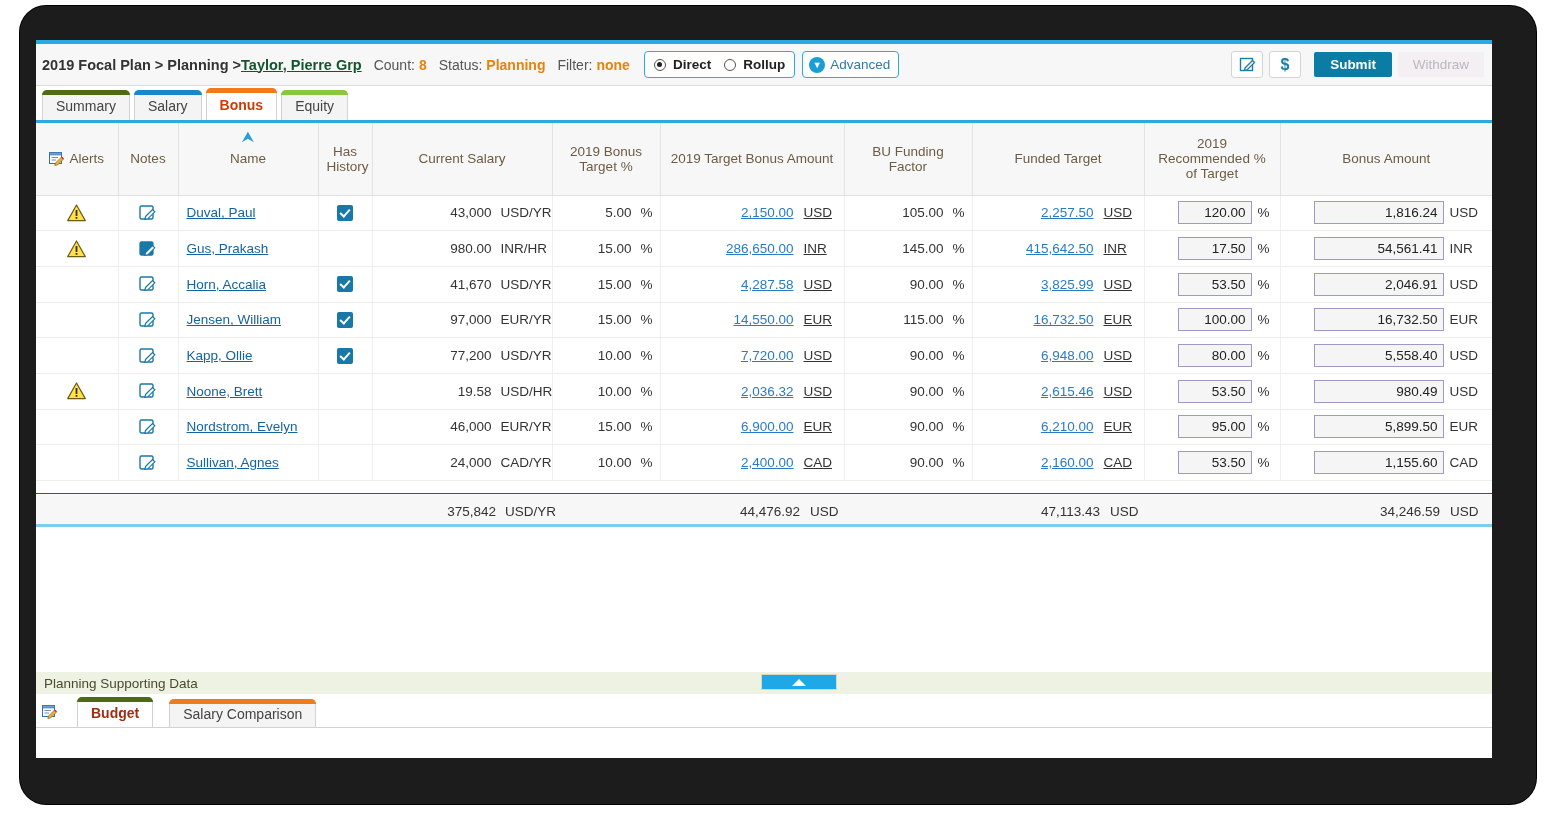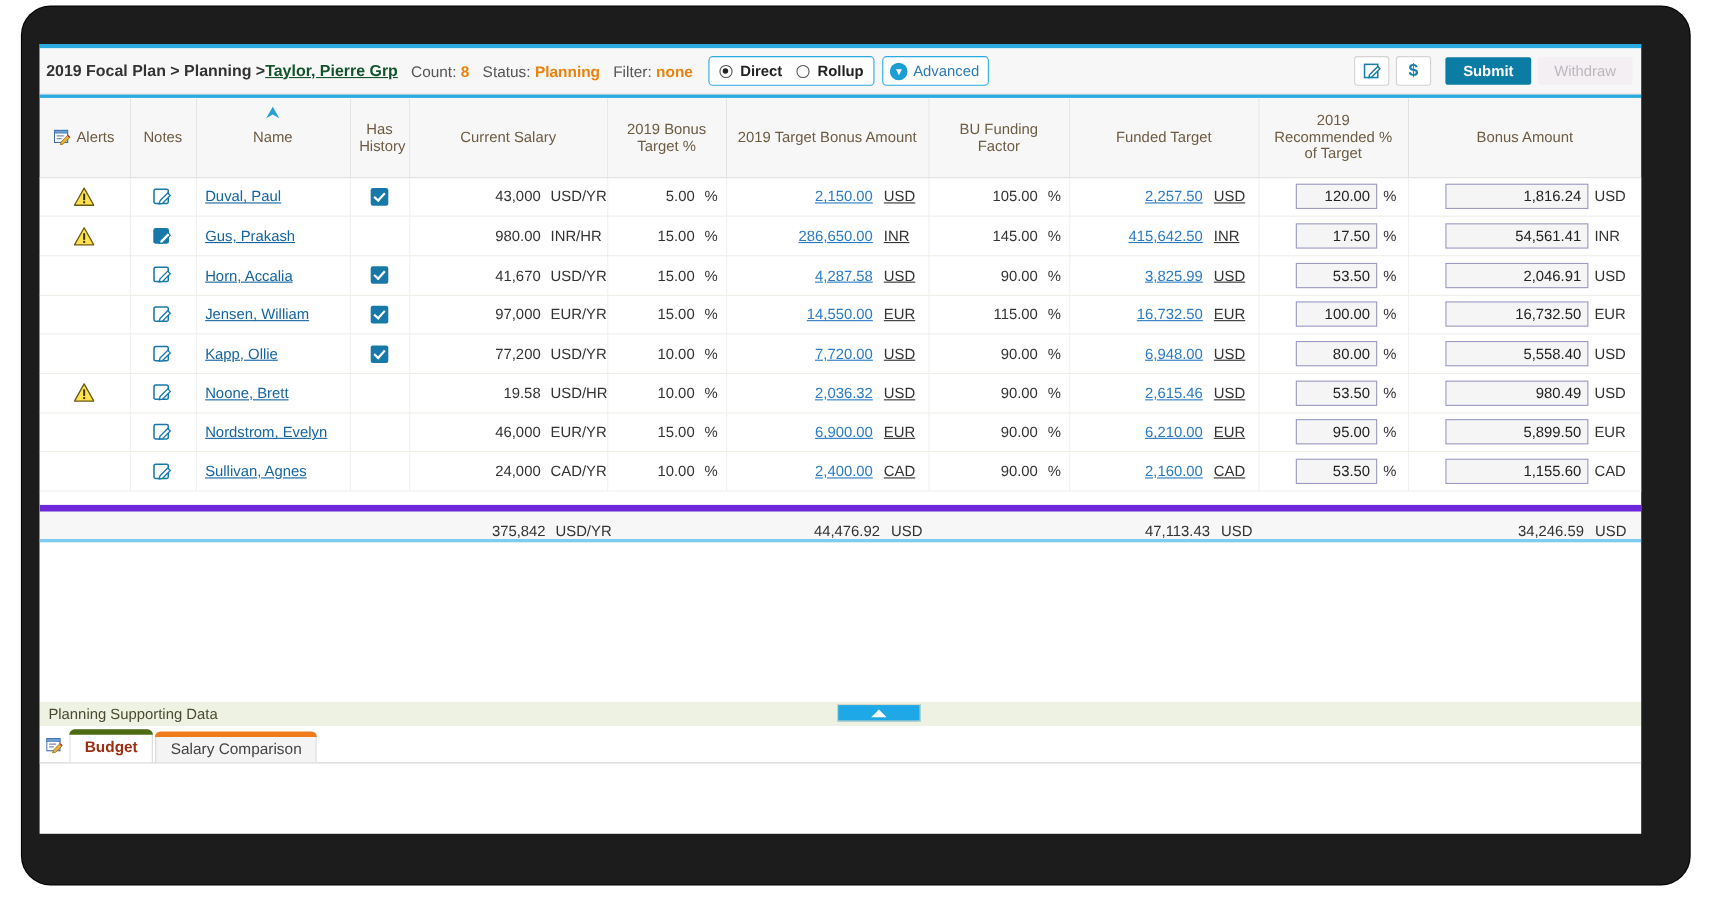--- a/index.html
+++ b/index.html
@@ -228,21 +228,21 @@
   .amtinput { width: 130px; }
   .inpwrap { display: flex; align-items: center; justify-content: flex-end; gap: 6px; }
   .inpwrap .u { color: #333; font-size: 13.5px; width: 34px; text-align: left; }
   .inpwrap .u.pct { width: 14px; }
 
   
   .totalsgap { height: 12px; background: #fff; }
   .totals {
     height: 34px;
     background: #f7f7f7;
-    border-top: 6px solid #6d28d9;
+    border-top: 1px solid #6d28d9;
     border-bottom: 3px solid #7ecdf0;
     position: relative;
   }
   .totals .cellabs {
     position: absolute; top: 0; height: 34px;
     display: flex; align-items: center;
     font-size: 13.5px; color: #333;
   }
 
   
@@ -266,21 +266,21 @@
   }
   .collapse .tri {
     width: 0; height: 0;
     border-left: 7px solid transparent;
     border-right: 7px solid transparent;
     border-bottom: 7px solid #fff;
   }
   .subtabs {
     height: 34px; background: #fff;
     display: flex; align-items: flex-end;
-    padding-left: 6px; gap: 2px;
+    padding-left: 6px; gap: 16px;
     border-bottom: 1px solid #d2d2d2;
   }
   .subtabs .pencil { margin: 0 4px 8px 0; }
   .stab {
     position: relative; height: 28px;
     padding: 0 13px;
     display: flex; align-items: center;
     border: 1px solid #d2d2d2; border-bottom: none;
     border-radius: 5px 5px 0 0;
     background: #f4f4f4;
@@ -332,20 +332,38 @@
       </svg>
     </div>
     <div class="icon-btn">
       <span class="dollar">$</span>
     </div>
 
     <button class="btn-primary">Submit</button>
     <button class="btn-disabled">Withdraw</button>
   </div>
 
+  <div class="tabstrip">
+    <div class="tab">
+      <span class="cap" style="background:#4c6b13"></span>
+      <span>Summary</span>
+    </div>
+    <div class="tab">
+      <span class="cap" style="background:#1b87c9"></span>
+      <span>Salary</span>
+    </div>
+    <div class="tab active">
+      <span class="cap" style="background:#ef7b1a"></span>
+      <span>Bonus</span>
+    </div>
+    <div class="tab">
+      <span class="cap" style="background:#8cc63f"></span>
+      <span>Equity</span>
+    </div>
+  </div>
 
   <div class="gridwrap">
     <table class="grid">
       <colgroup>
         <col style="width:82px">
             <col style="width:60px">
             <col style="width:140px">
         <col style="width:54px">
             <col style="width:180px">
             <col style="width:108px">

